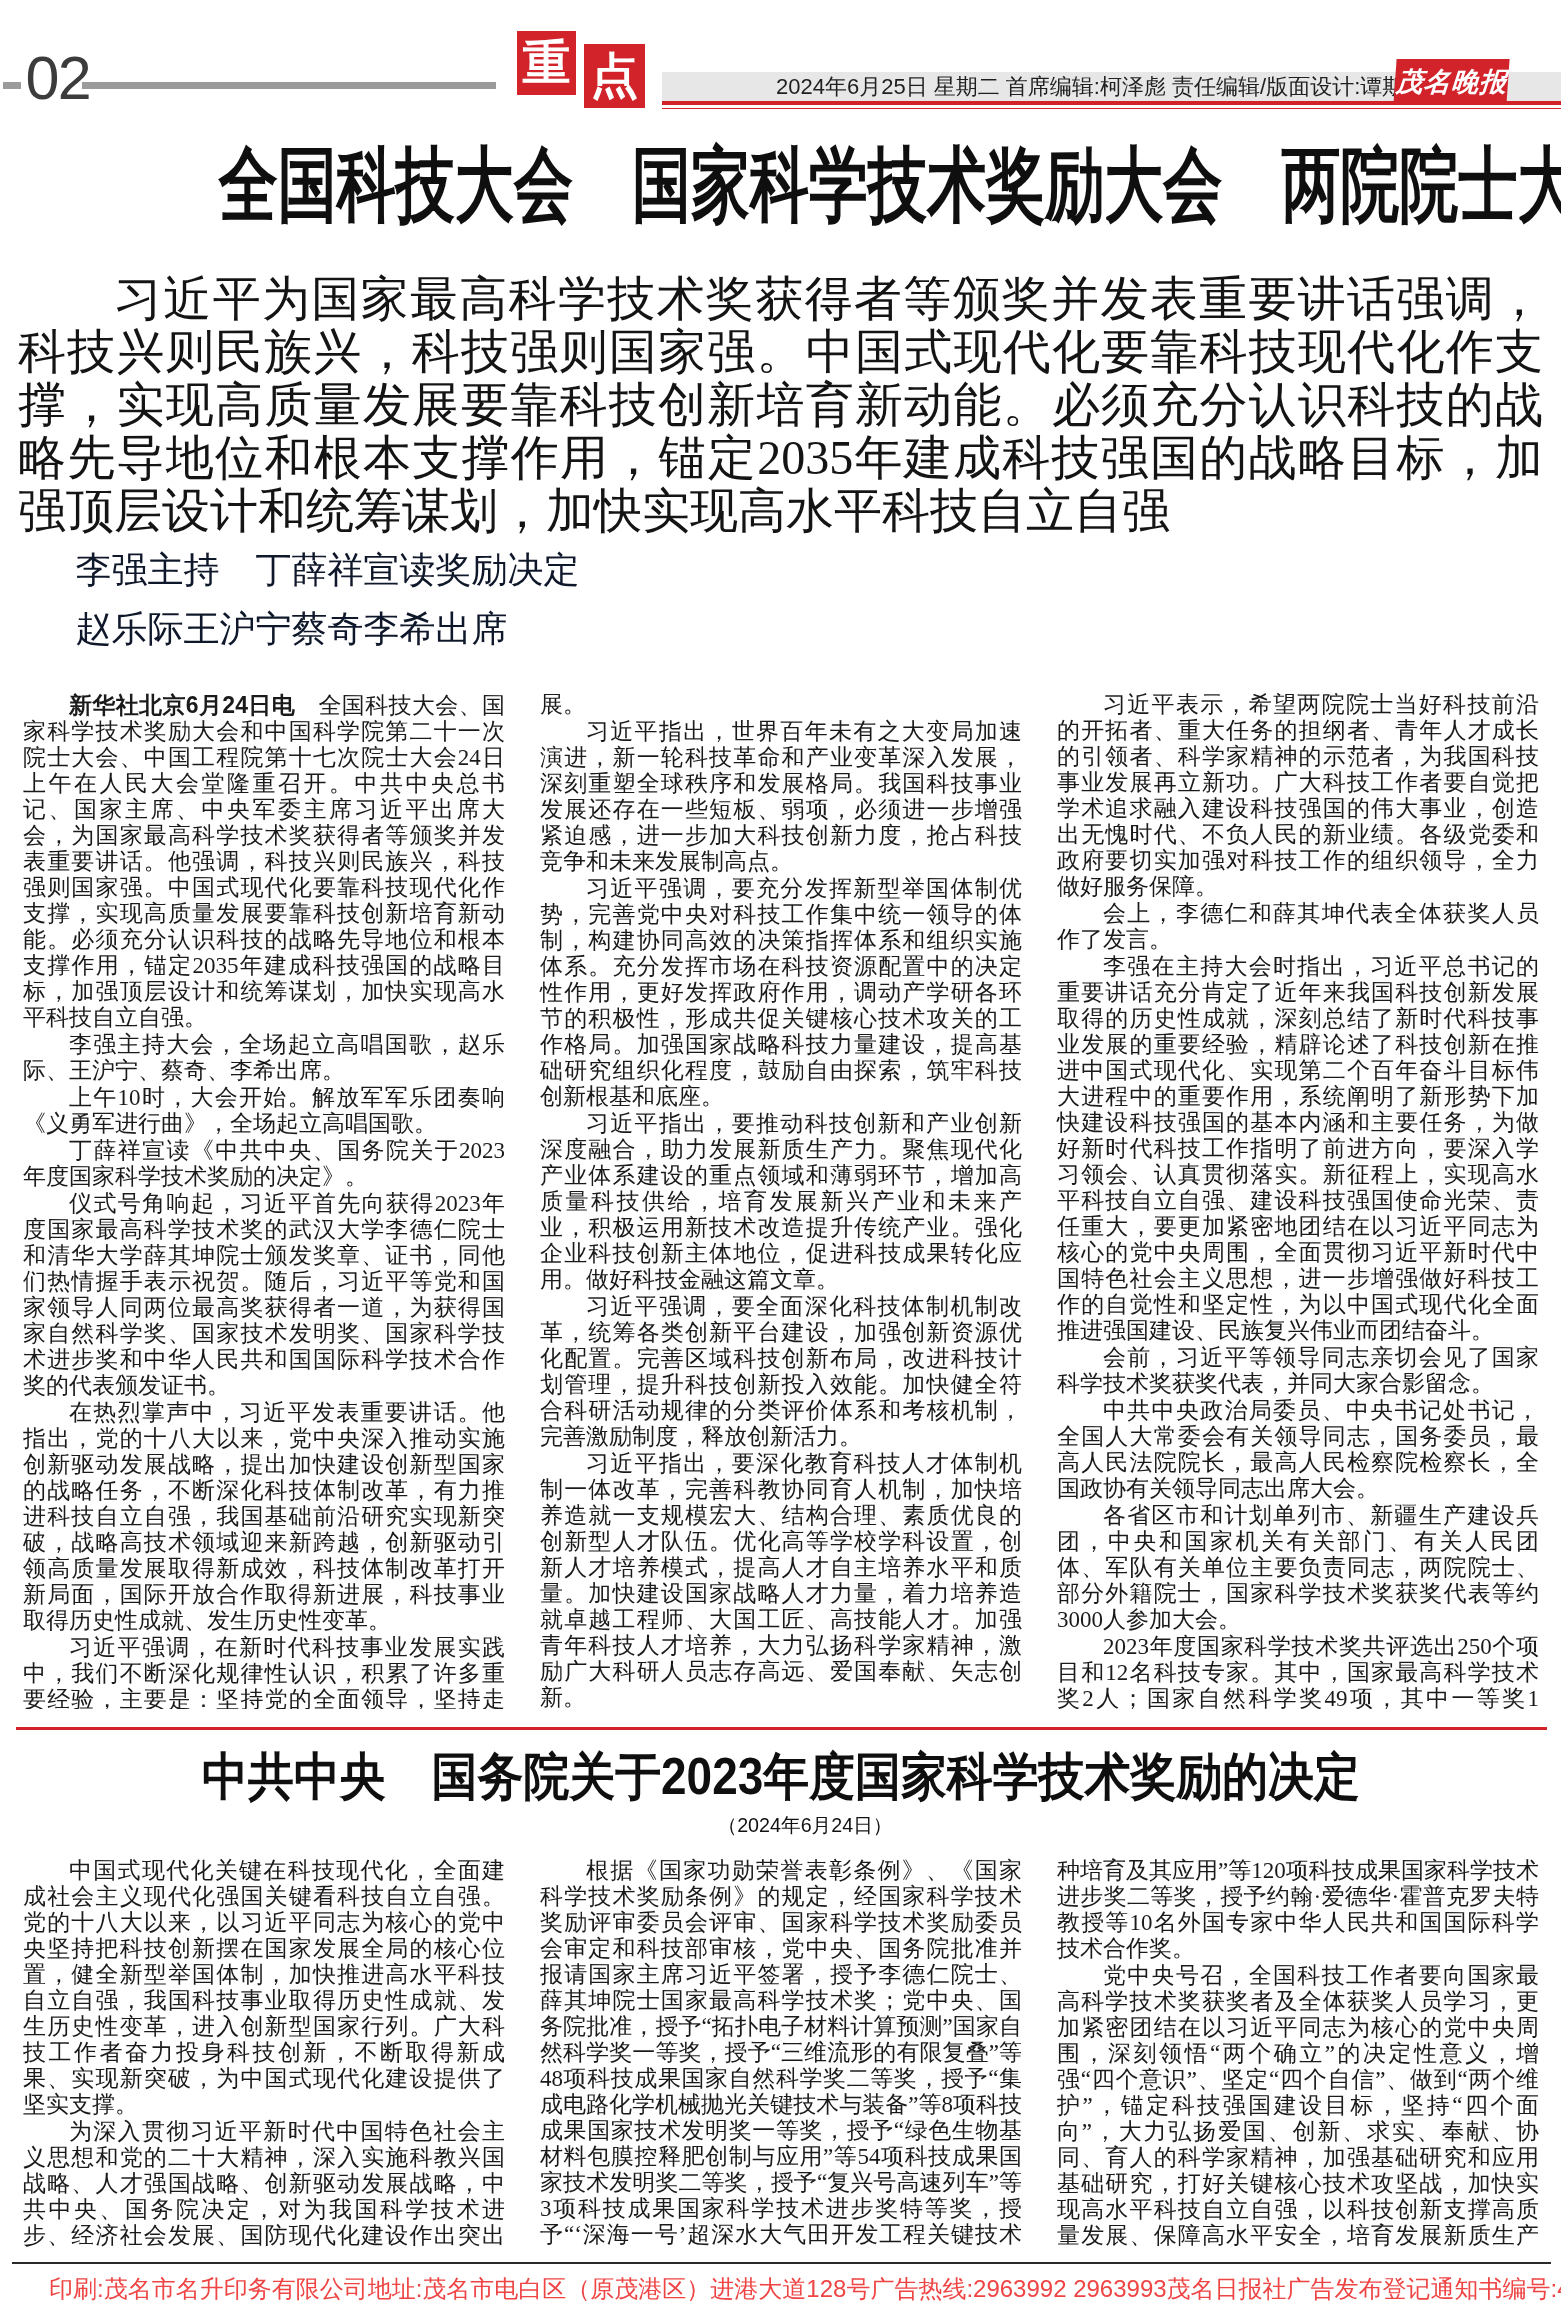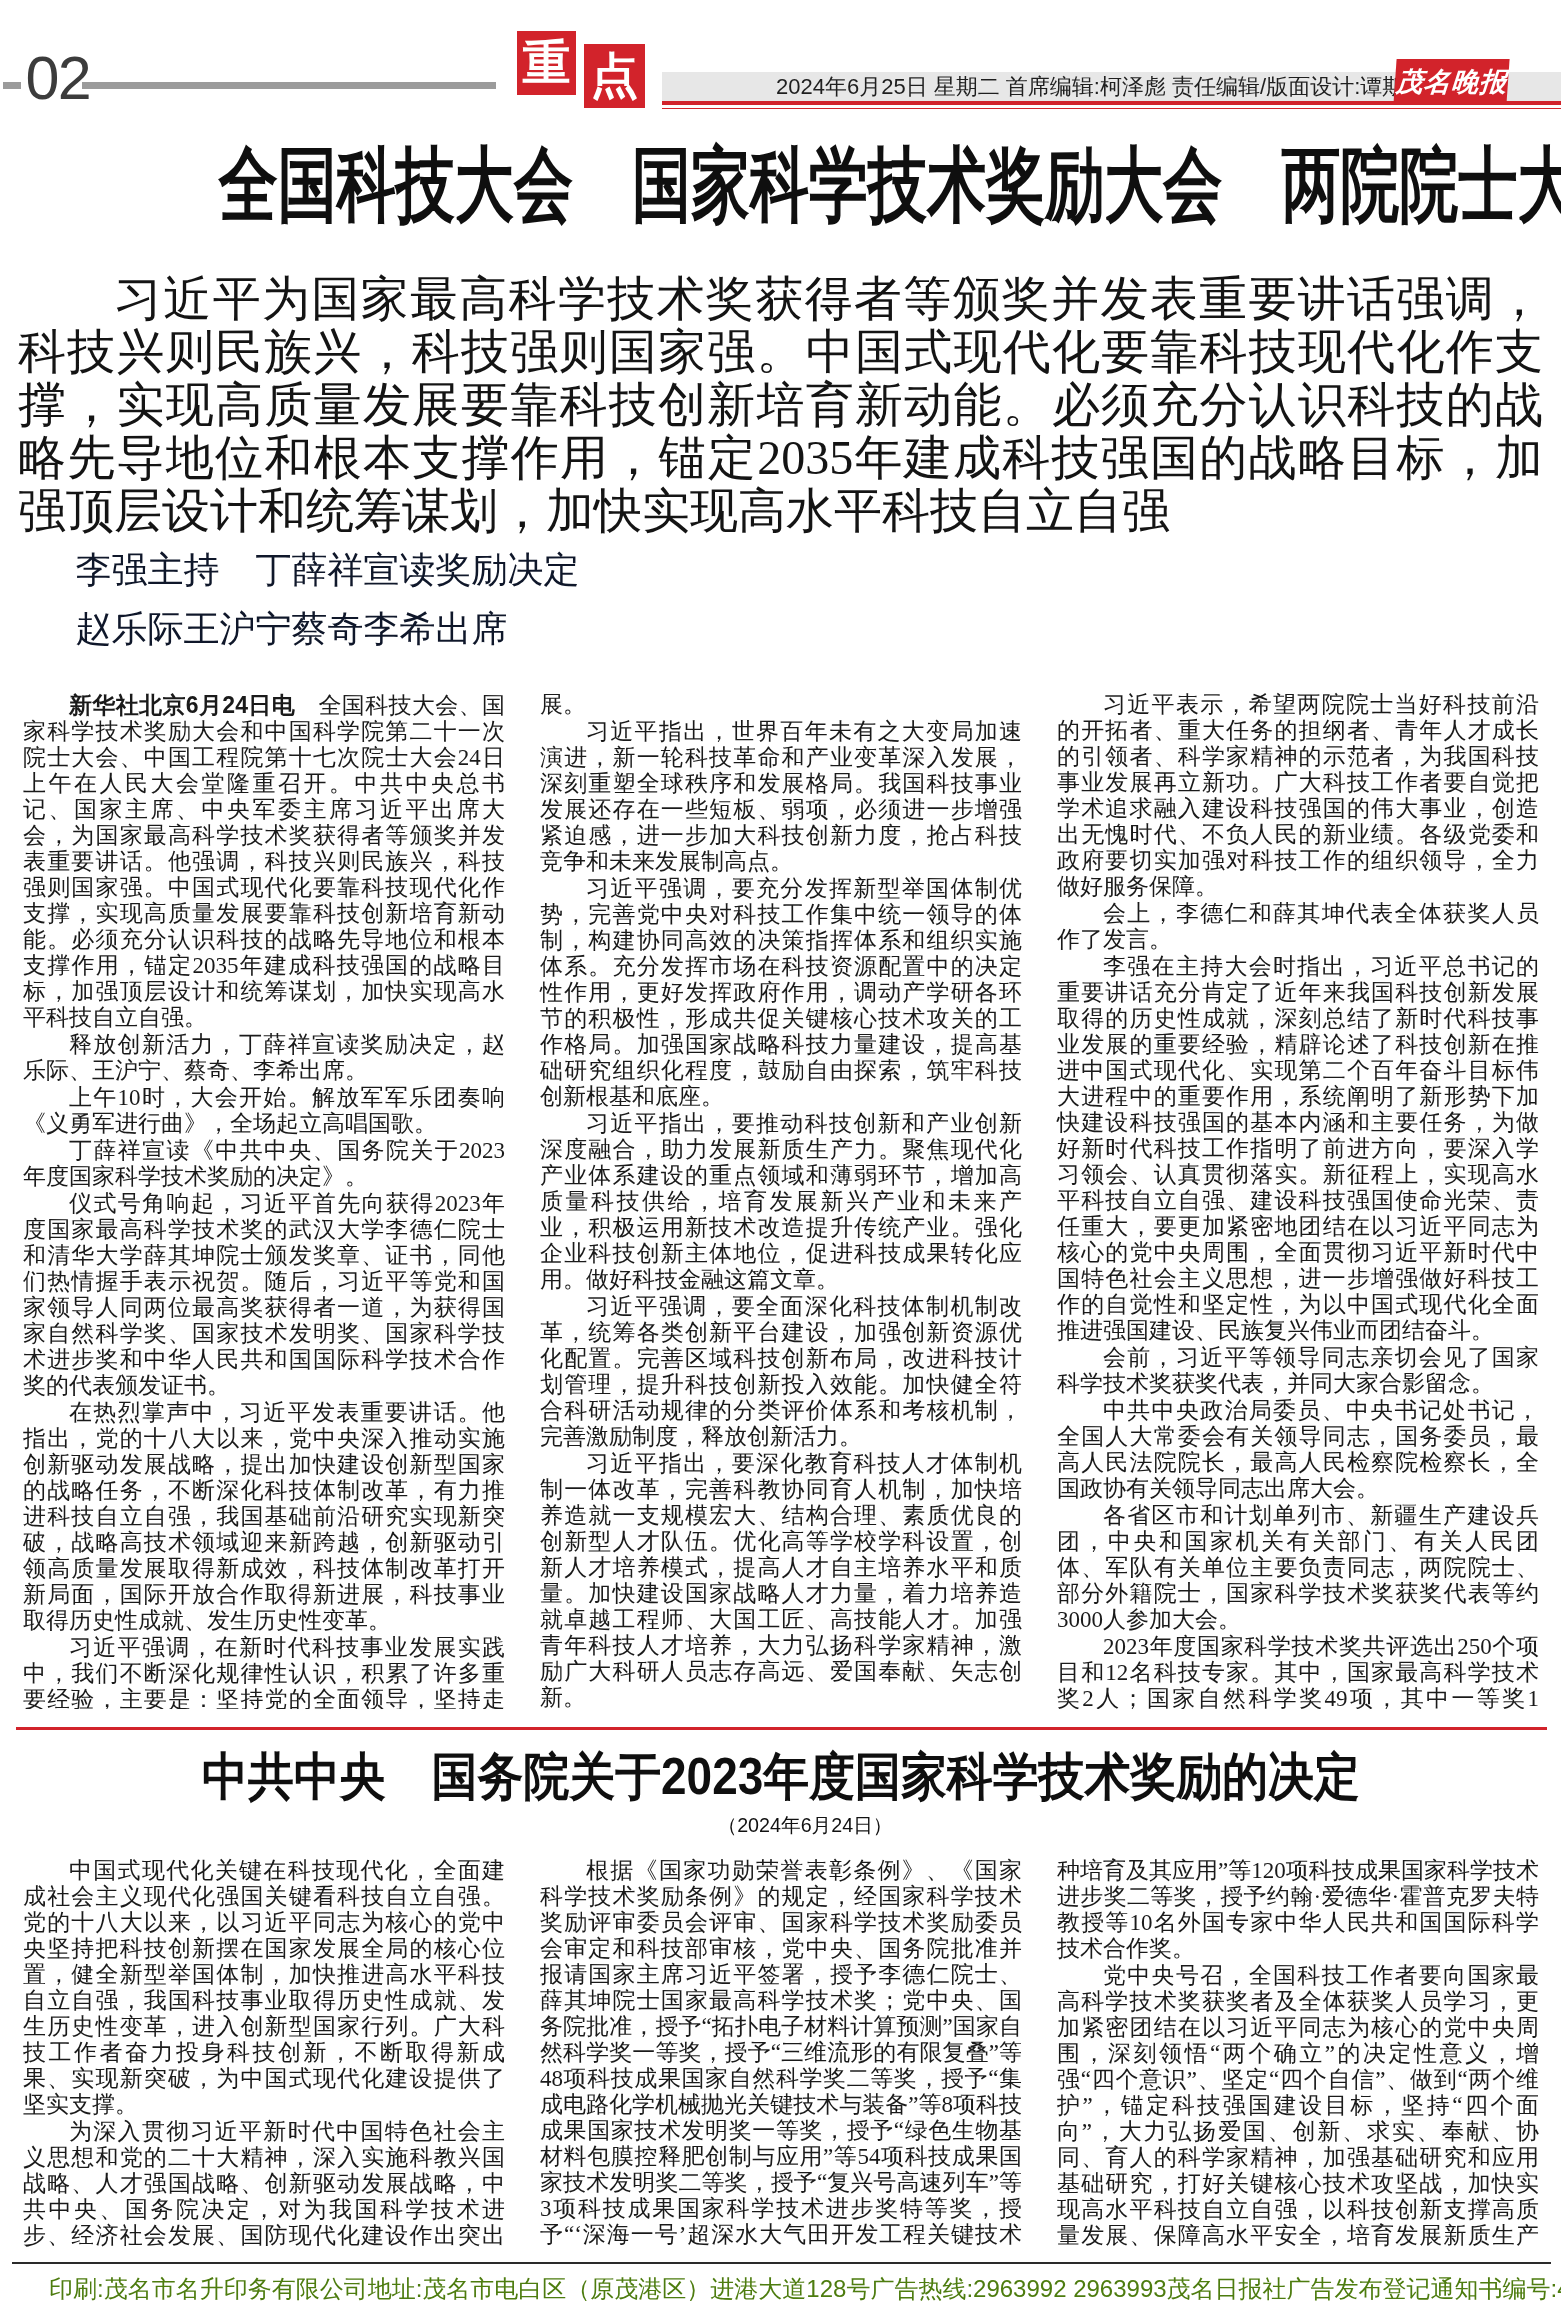--- a/index.html
+++ b/index.html
@@ -50,21 +50,21 @@
   .sep-rule{position:absolute;top:1727px;left:16.4px;width:1531px;height:3.3px;background:#d2232b;}
   .headline2{position:absolute;top:1747px;left:0;width:1562px;text-align:center;
       font-family:"Liberation Sans",sans-serif;font-weight:bold;font-size:51px;line-height:59px;
       white-space:nowrap;transform:scaleX(0.9);transform-origin:center;color:#0f0f0f;}
   .dateline{position:absolute;top:1812px;left:0;width:1562px;text-align:center;
       font-family:"Liberation Sans",sans-serif;font-size:19.7px;color:#111;padding-left:24px;}
   
   .foot-rule{position:absolute;top:2262px;left:11.5px;width:1539px;height:1.6px;background:#2a2a2a;}
   .footer{position:absolute;top:2273px;left:49px;width:1461px;display:flex;
       justify-content:space-between;font-family:"Liberation Sans",sans-serif;
-      font-size:24px;color:#4d7c0f;white-space:nowrap;}
+      font-size:24px;color:#ef4444;white-space:nowrap;}
 </style>
 </head>
 <body>
 
 <div class="hdr">
   <div class="pn-dash"></div>
   <div class="pn">02</div>
   <div class="pn-bar"></div>
   <div class="logo-box logo-zhong">重</div>
   <div class="logo-box logo-dian">点</div>
@@ -76,21 +76,21 @@
 </div>
 
 <div class="headline1">全国科技大会　国家科学技术奖励大会　两院院士大会在京召开</div>
 <div class="lead">习近平为国家最高科学技术奖获得者等颁奖并发表重要讲话强调，科技兴则民族兴，科技强则国家强。中国式现代化要靠科技现代化作支撑，实现高质量发展要靠科技创新培育新动能。必须充分认识科技的战略先导地位和根本支撑作用，锚定2035年建成科技强国的战略目标，加强顶层设计和统筹谋划，加快实现高水平科技自立自强</div>
 <div class="subhead sub1">李强主持　丁薛祥宣读奖励决定</div>
 <div class="subhead sub2">赵乐际王沪宁蔡奇李希出席</div>
 
 <div class="body1">
   <div class="col">
       <p><b>新华社北京6月24日电</b>　全国科技大会、国家科学技术奖励大会和中国科学院第二十一次院士大会、中国工程院第十七次院士大会24日上午在人民大会堂隆重召开。中共中央总书记、国家主席、中央军委主席习近平出席大会，为国家最高科学技术奖获得者等颁奖并发表重要讲话。他强调，科技兴则民族兴，科技强则国家强。中国式现代化要靠科技现代化作支撑，实现高质量发展要靠科技创新培育新动能。必须充分认识科技的战略先导地位和根本支撑作用，锚定2035年建成科技强国的战略目标，加强顶层设计和统筹谋划，加快实现高水平科技自立自强。</p>
-      <p>释放创新活力，丁薛祥宣读奖励决定，赵乐际、王沪宁、蔡奇、李希出席。</p>
+      <p>李强主持大会，全场起立高唱国歌，赵乐际、王沪宁、蔡奇、李希出席。</p>
       <p>上午10时，大会开始。解放军军乐团奏响《义勇军进行曲》，全场起立高唱国歌。</p>
       <p>丁薛祥宣读《中共中央、国务院关于2023年度国家科学技术奖励的决定》。</p>
       <p>仪式号角响起，习近平首先向获得2023年度国家最高科学技术奖的武汉大学李德仁院士和清华大学薛其坤院士颁发奖章、证书，同他们热情握手表示祝贺。随后，习近平等党和国家领导人同两位最高奖获得者一道，为获得国家自然科学奖、国家技术发明奖、国家科学技术进步奖和中华人民共和国国际科学技术合作奖的代表颁发证书。</p>
       <p>在热烈掌声中，习近平发表重要讲话。他指出，党的十八大以来，党中央深入推动实施创新驱动发展战略，提出加快建设创新型国家的战略任务，不断深化科技体制改革，有力推进科技自立自强，我国基础前沿研究实现新突破，战略高技术领域迎来新跨越，创新驱动引领高质量发展取得新成效，科技体制改革打开新局面，国际开放合作取得新进展，科技事业取得历史性成就、发生历史性变革。</p>
       <p>习近平强调，在新时代科技事业发展实践中，我们不断深化规律性认识，积累了许多重要经验，主要是：坚持党的全面领导，坚持走中国特色自主创新道路，坚持创新引领发展，坚持“四个面向”的战略导向，坚持以深化改革激发创新活力，坚持推动教育科技人才良性循环，坚持培育创新文化，坚持科技开放合作造福人类。这些经验必须长期坚持并在实践中不断丰富发</p>
     </div>
   <div class="col">
       <p class="noindent">展。</p>
       <p>习近平指出，世界百年未有之大变局加速演进，新一轮科技革命和产业变革深入发展，深刻重塑全球秩序和发展格局。我国科技事业发展还存在一些短板、弱项，必须进一步增强紧迫感，进一步加大科技创新力度，抢占科技竞争和未来发展制高点。</p>
       <p>习近平强调，要充分发挥新型举国体制优势，完善党中央对科技工作集中统一领导的体制，构建协同高效的决策指挥体系和组织实施体系。充分发挥市场在科技资源配置中的决定性作用，更好发挥政府作用，调动产学研各环节的积极性，形成共促关键核心技术攻关的工作格局。加强国家战略科技力量建设，提高基础研究组织化程度，鼓励自由探索，筑牢科技创新根基和底座。</p>

